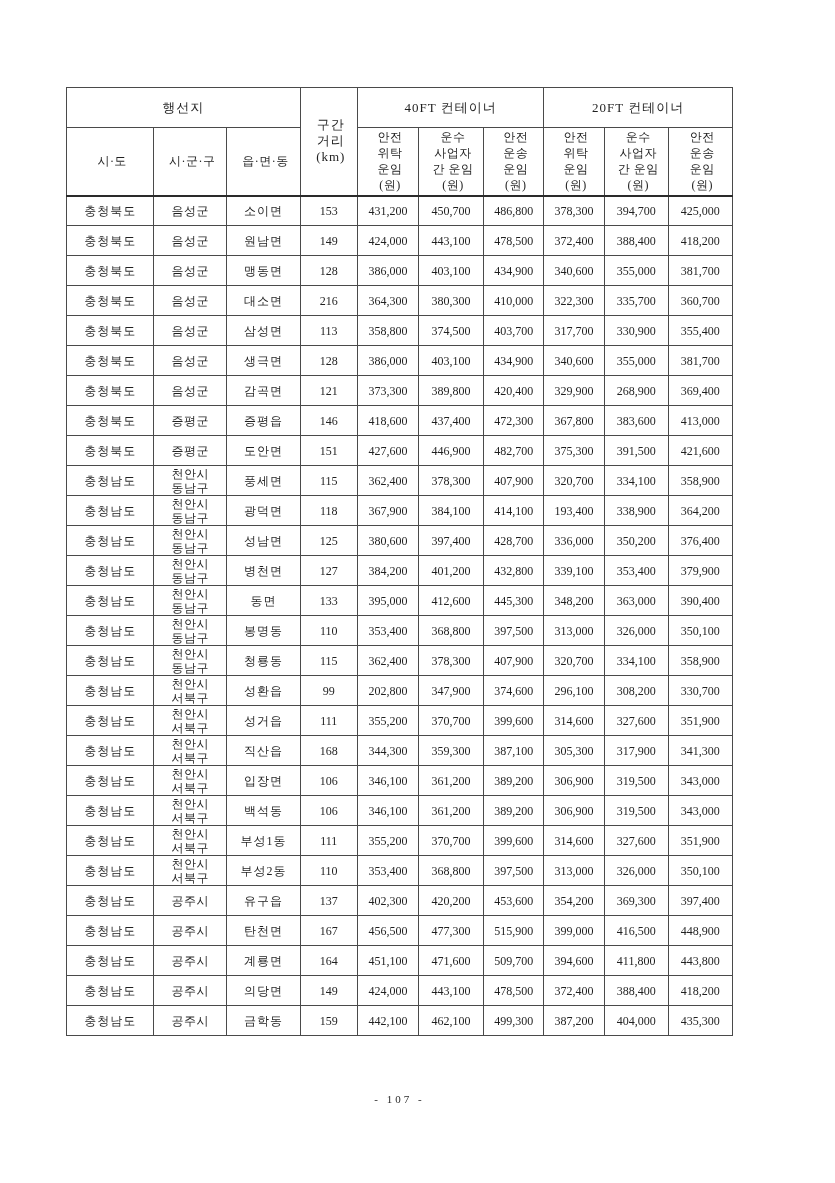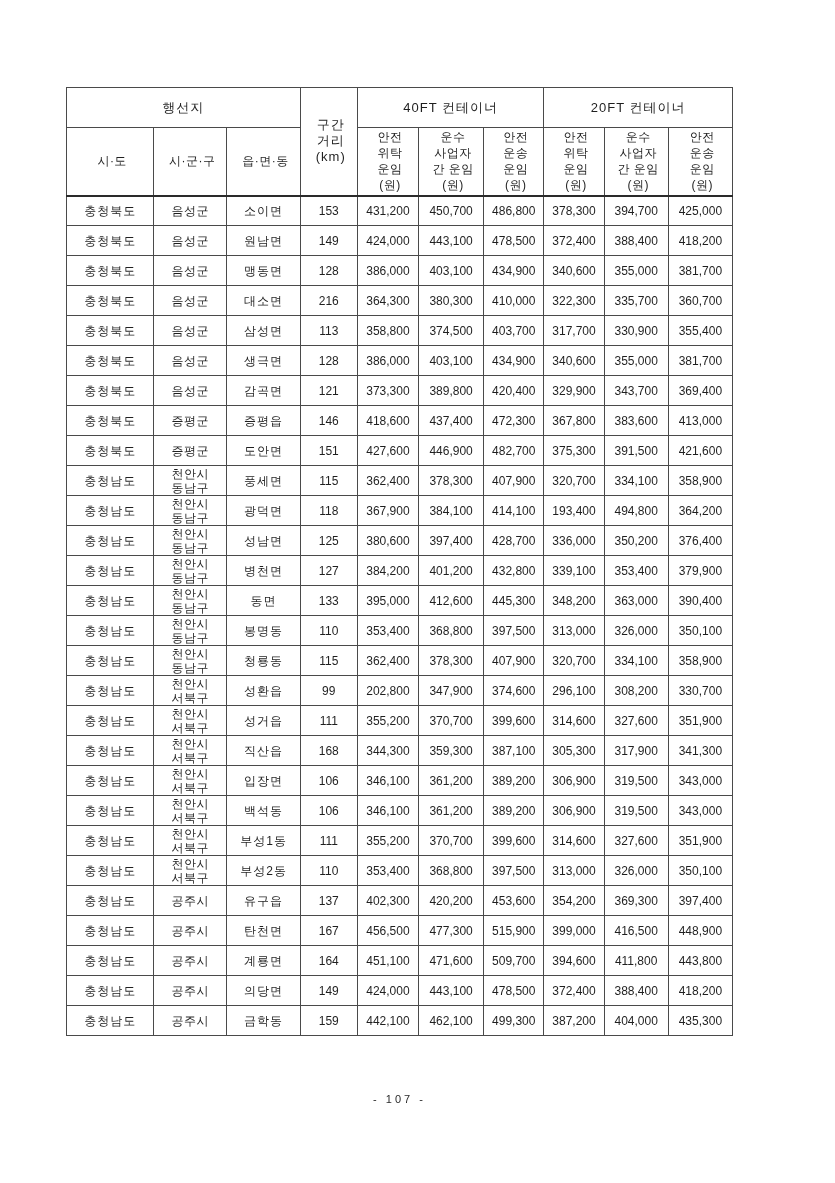--- a/index.html
+++ b/index.html
@@ -8,20 +8,21 @@
     background: #ffffff;
     font-family: "Liberation Sans", "DejaVu Sans", sans-serif;
     color: #1f1f1f;
   }
   .page {
     position: relative;
     width: 835px;
     height: 1183px;
     background: #ffffff;
     overflow: hidden;
+    font-family: Liberation Serif, serif;
   }
   .table-wrap {
     position: absolute;
     left: 66px;
     top: 87px;
     width: 667px;
   }
   table.rate-table {
     border-collapse: collapse;
     width: 667px;
@@ -216,21 +217,21 @@
           </tr>
           <tr>
             <td class="loc">충청북도</td>
             <td class="loc multiline">음성군</td>
             <td class="loc">감곡면</td>
             <td>121</td>
             <td>373,300</td>
             <td>389,800</td>
             <td>420,400</td>
             <td>329,900</td>
-            <td>343,700</td>
+            <td>268,900</td>
             <td>369,400</td>
           </tr>
           <tr>
             <td class="loc">충청북도</td>
             <td class="loc multiline">증평군</td>
             <td class="loc">증평읍</td>
             <td>146</td>
             <td>418,600</td>
             <td>437,400</td>
             <td>472,300</td>
@@ -266,21 +267,21 @@
           <tr>
             <td class="loc">충청남도</td>
             <td class="loc multiline">천안시
 동남구</td>
             <td class="loc">광덕면</td>
             <td>118</td>
             <td>367,900</td>
             <td>384,100</td>
             <td>414,100</td>
             <td>193,400</td>
-            <td>494,800</td>
+            <td>338,900</td>
             <td>364,200</td>
           </tr>
           <tr>
             <td class="loc">충청남도</td>
             <td class="loc multiline">천안시
 동남구</td>
             <td class="loc">성남면</td>
             <td>125</td>
             <td>380,600</td>
             <td>397,400</td>

